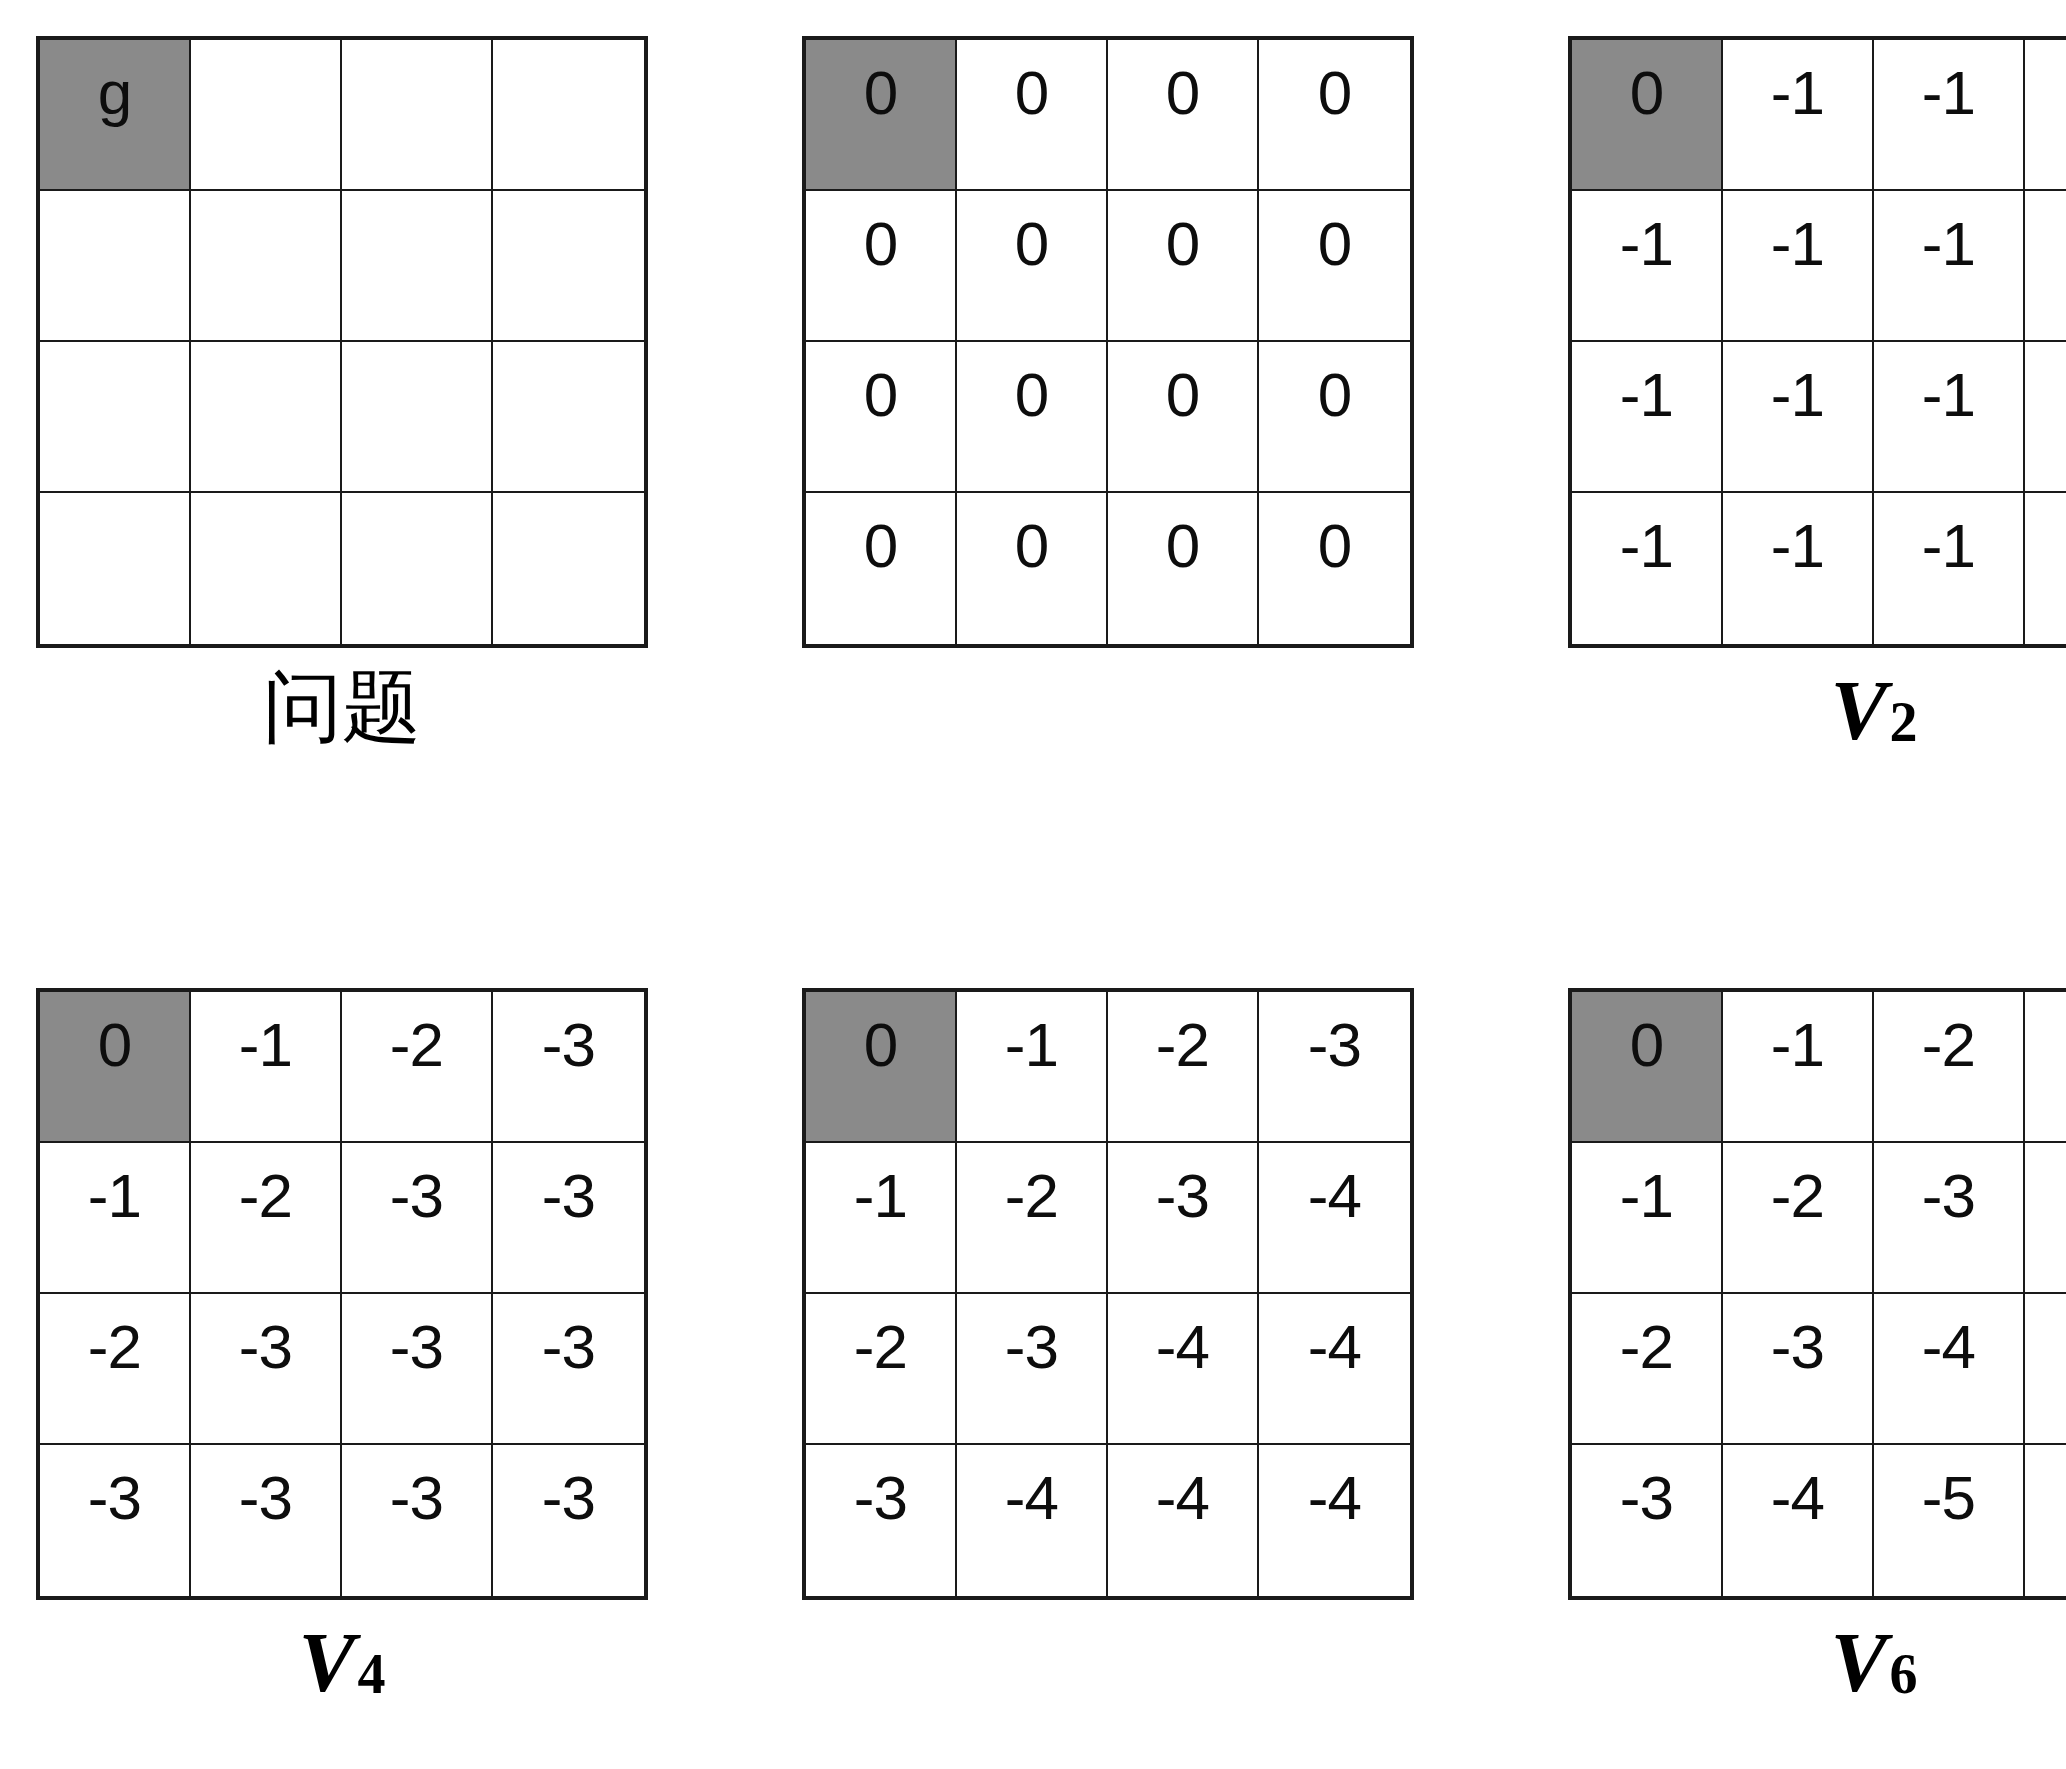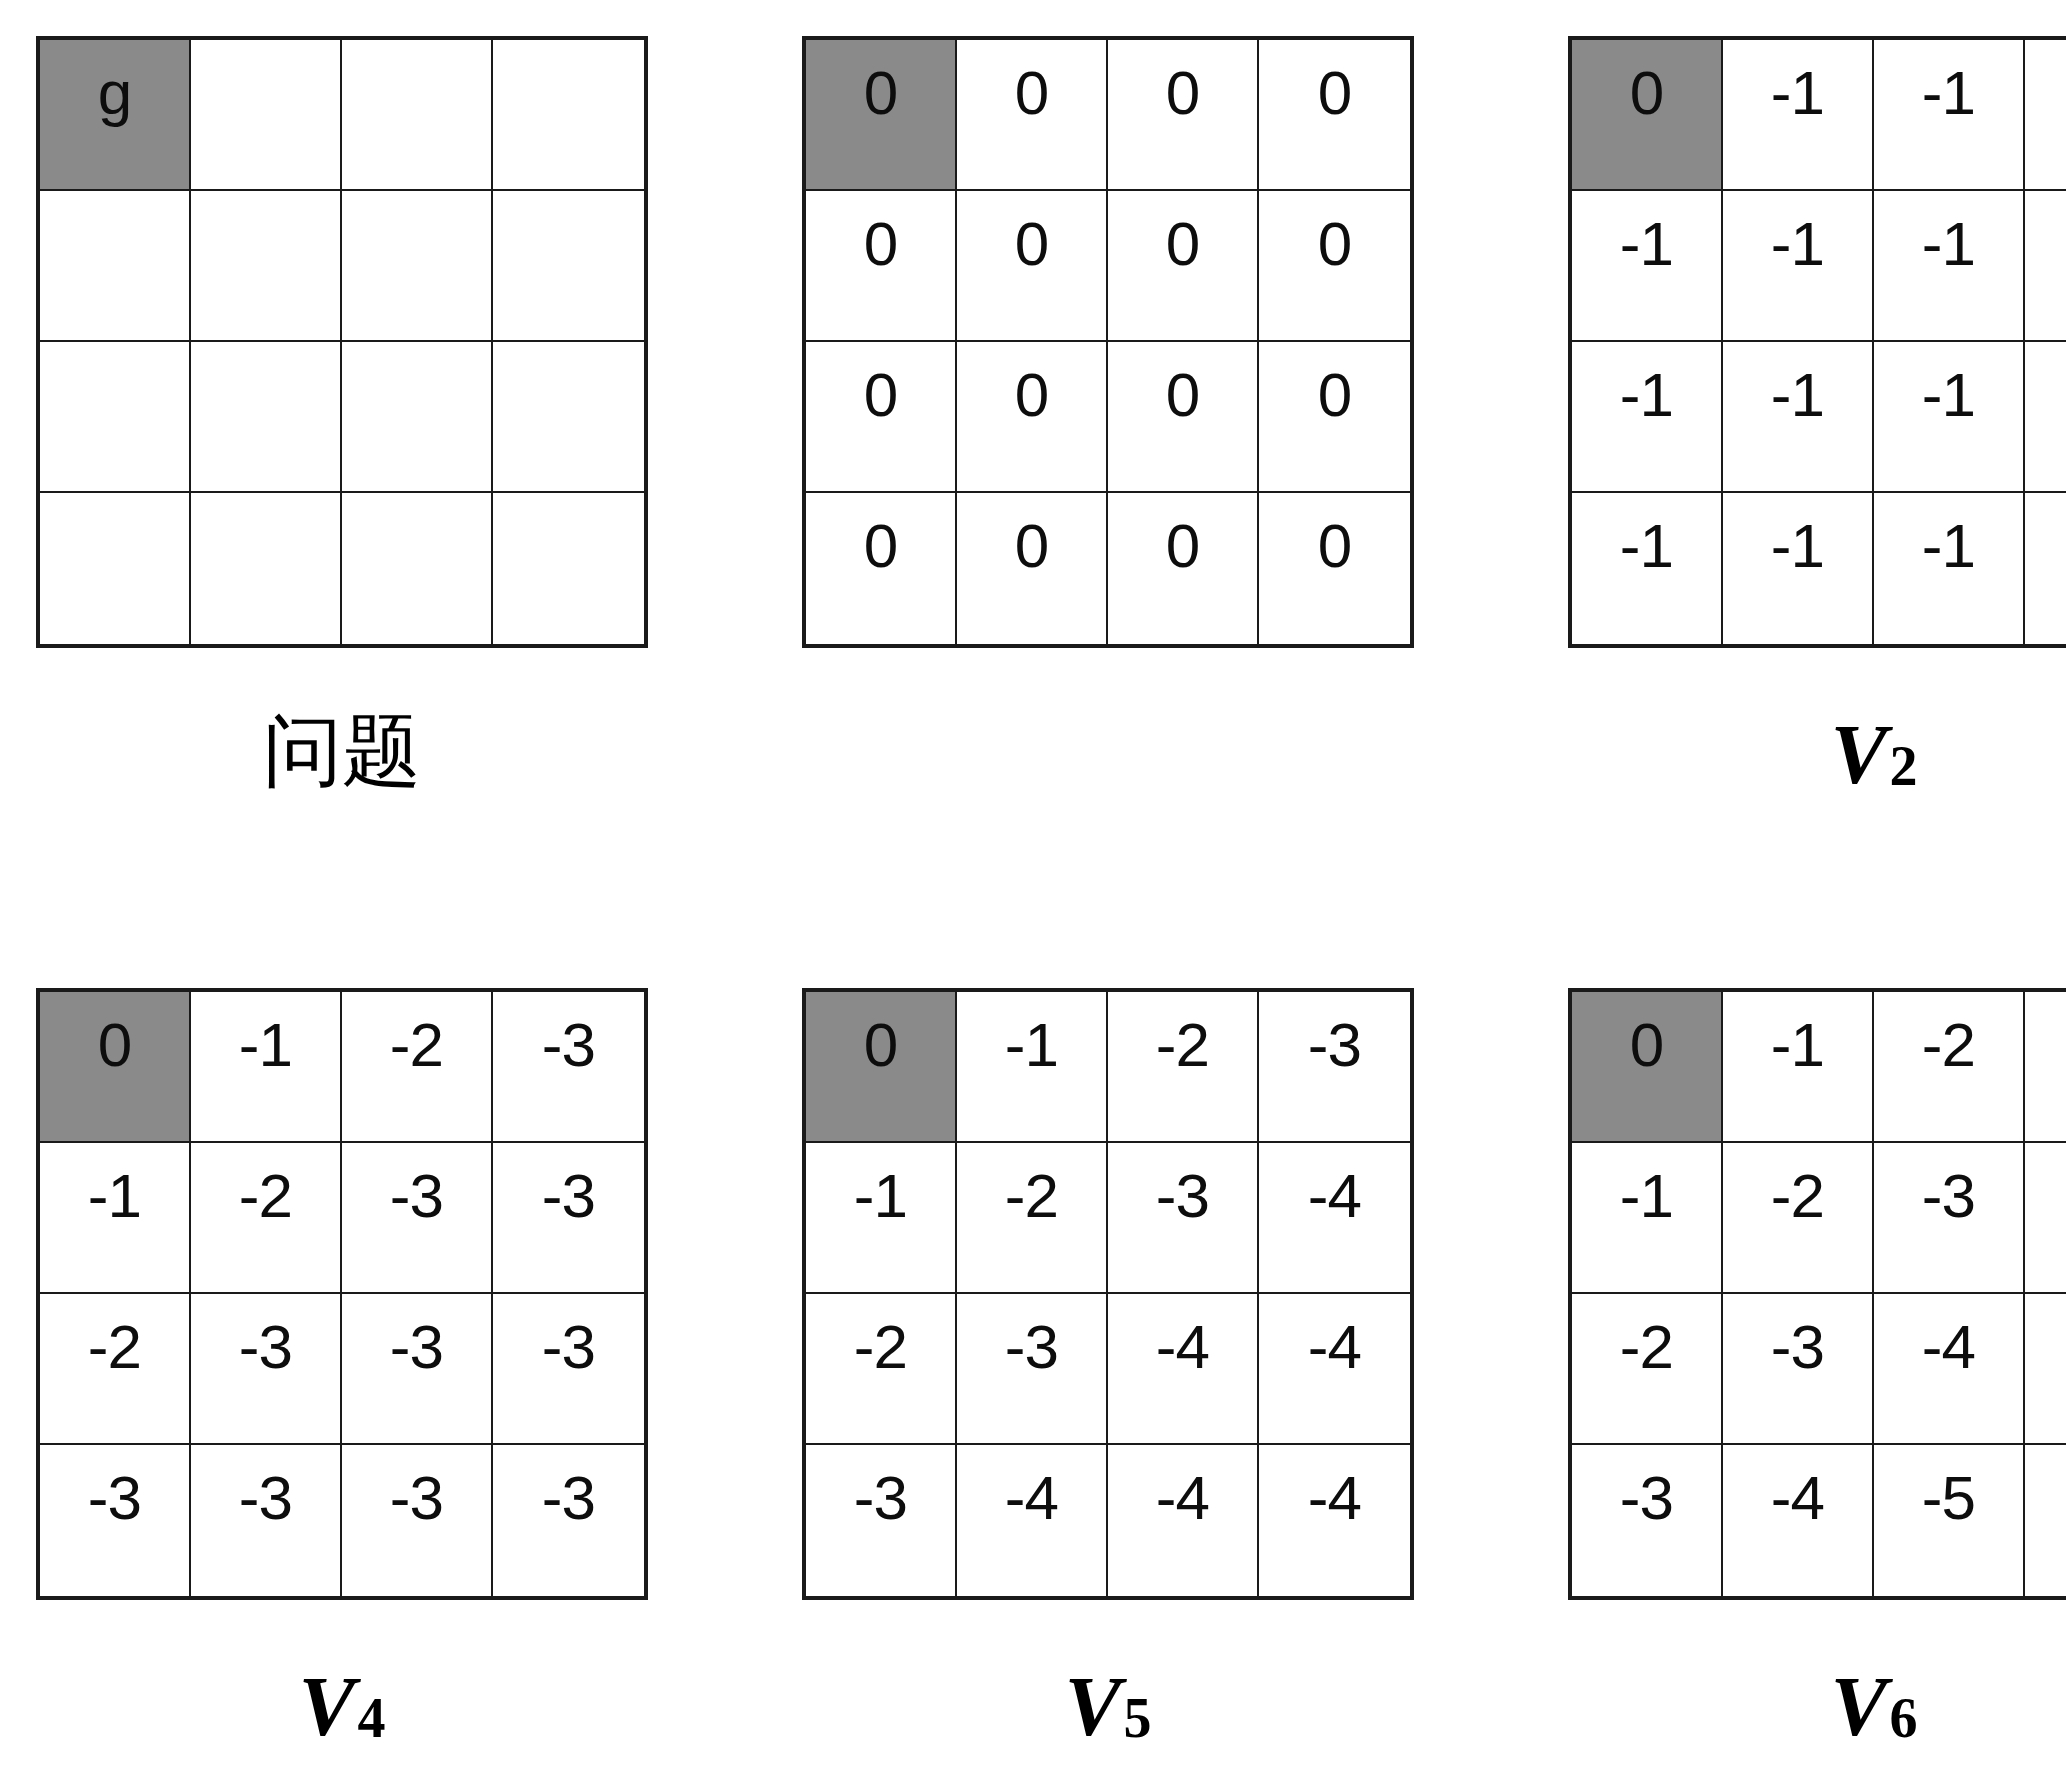--- a/index.html
+++ b/index.html
@@ -46,21 +46,21 @@
     font-family: "Liberation Sans", sans-serif;
   }
   .cell.col-last { border-right: none; }
   .cell.row-last { border-bottom: none; }
   .cell.shaded { background: #8a8a8a; }
   .cell.empty { color: transparent; }
 
   .caption {
     width: 612px;
     text-align: center;
-    margin-top: 64px;
+    margin-top: 20px;
     height: 124px;
     color: #000000;
     white-space: nowrap;
   }
   .caption .cjk {
     font-family: "DejaVu Serif", "Liberation Serif", serif;
     font-size: 79px;
     line-height: 1;
     font-weight: 400;
   }
@@ -180,21 +180,20 @@
         <div class="cell col-last">-4</div>
         <div class="cell">-2</div>
         <div class="cell">-3</div>
         <div class="cell">-4</div>
         <div class="cell col-last">-4</div>
         <div class="cell row-last">-3</div>
         <div class="cell row-last">-4</div>
         <div class="cell row-last">-4</div>
         <div class="cell col-last row-last">-4</div>
       </div>
-      <div class="caption"><span class="vlabel">V</span><span class="vsub">5</span></div>
     </div>
     <div class="panel" style="left: 1568px; top: 988px;">
       <div class="grid">
         <div class="cell shaded">0</div>
         <div class="cell">-1</div>
         <div class="cell">-2</div>
         <div class="cell col-last">-3</div>
         <div class="cell">-1</div>
         <div class="cell">-2</div>
         <div class="cell">-3</div>

